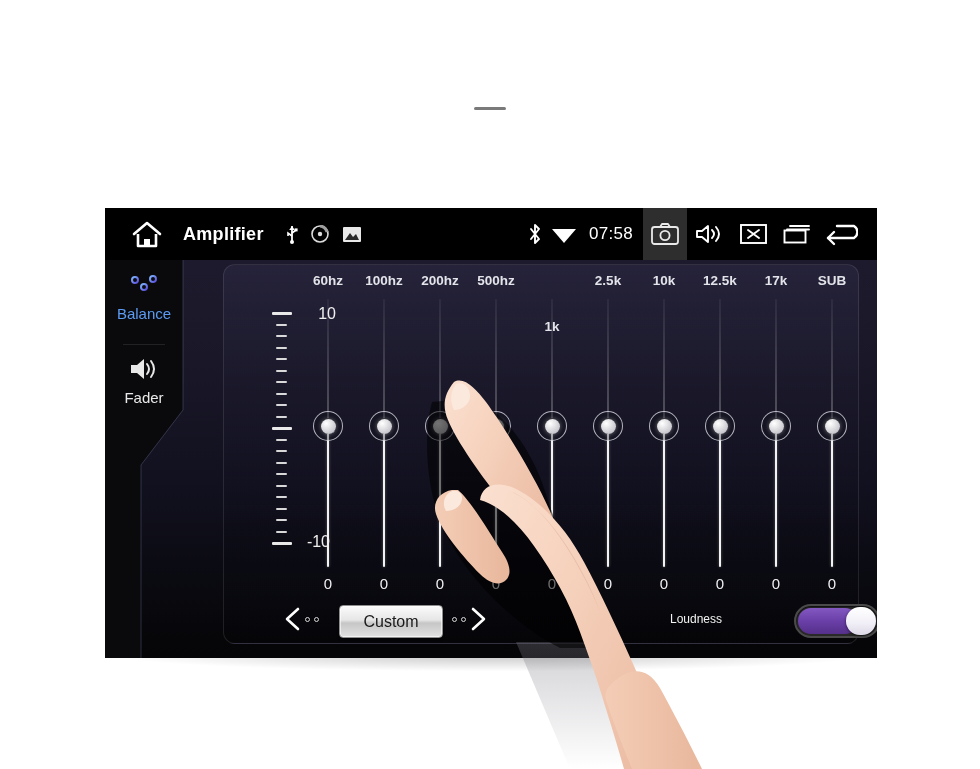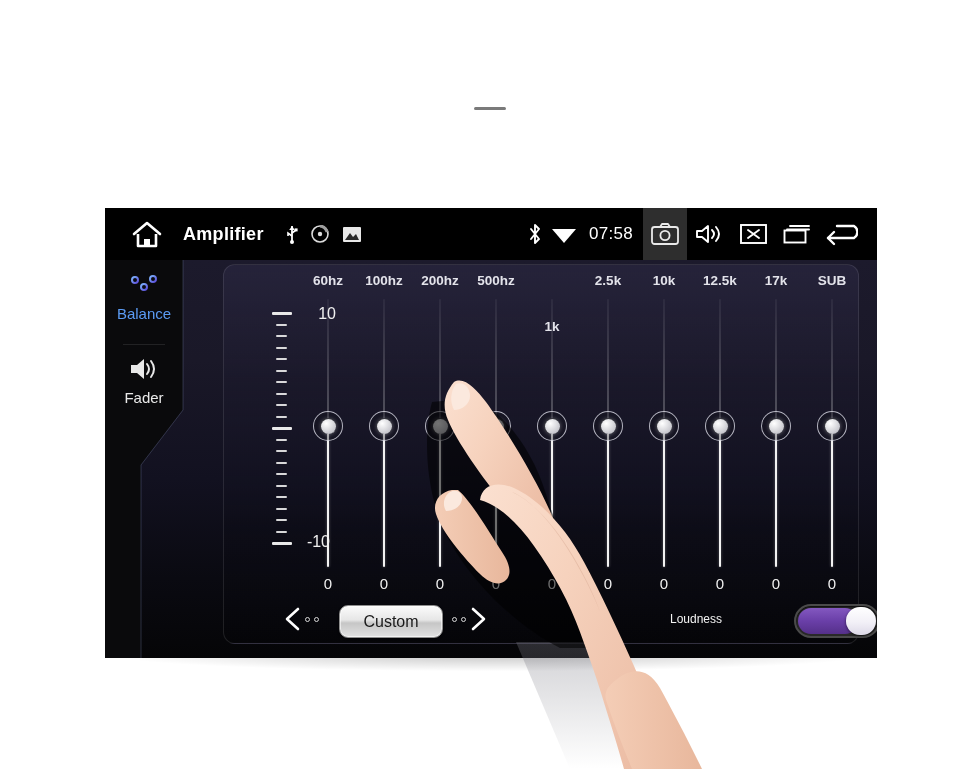--- a/index.html
+++ b/index.html
@@ -150,21 +150,21 @@
   .arrow-left, .arrow-right {
     position: absolute; top: 3px; display: flex; align-items: center; gap: 3px;
     color: #fff;
   }
   .arrow-left { left: 58px; }
   .arrow-right { left: 228px; }
   .dot2 { display:flex; gap:4px; }
   .dot2 i { width: 5px; height: 5px; border: 1px solid #d8d8d8; border-radius: 50%; display:block; }
   .btn-custom {
     position: absolute; left: 115px; top: 2px; width: 104px; height: 33px;
-    border-radius: 9px;
+    border-radius: 4px;
     border: 1px solid #8e8e8e;
     background: linear-gradient(180deg,#fbfbfb 0%, #e6e6e6 45%, #c6c6c6 55%, #e2e2e2 100%);
     box-shadow: inset 0 0 0 1px rgba(255,255,255,.6), 0 1px 2px rgba(0,0,0,.6);
     color: #1a1a1a; font-size: 16px;
     display: flex; align-items: center; justify-content: center;
   }
   .loud-label {
     position: absolute; left: 446px; top: 9px; color: #f2f2f2; font-size: 12px;
   }
   .toggle {

